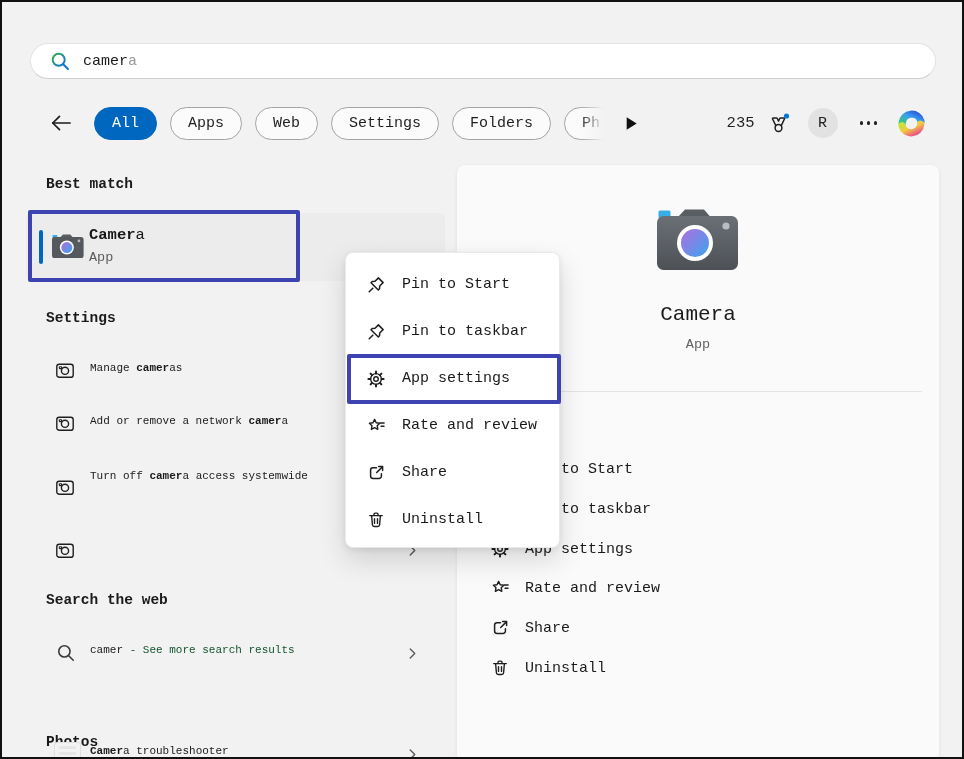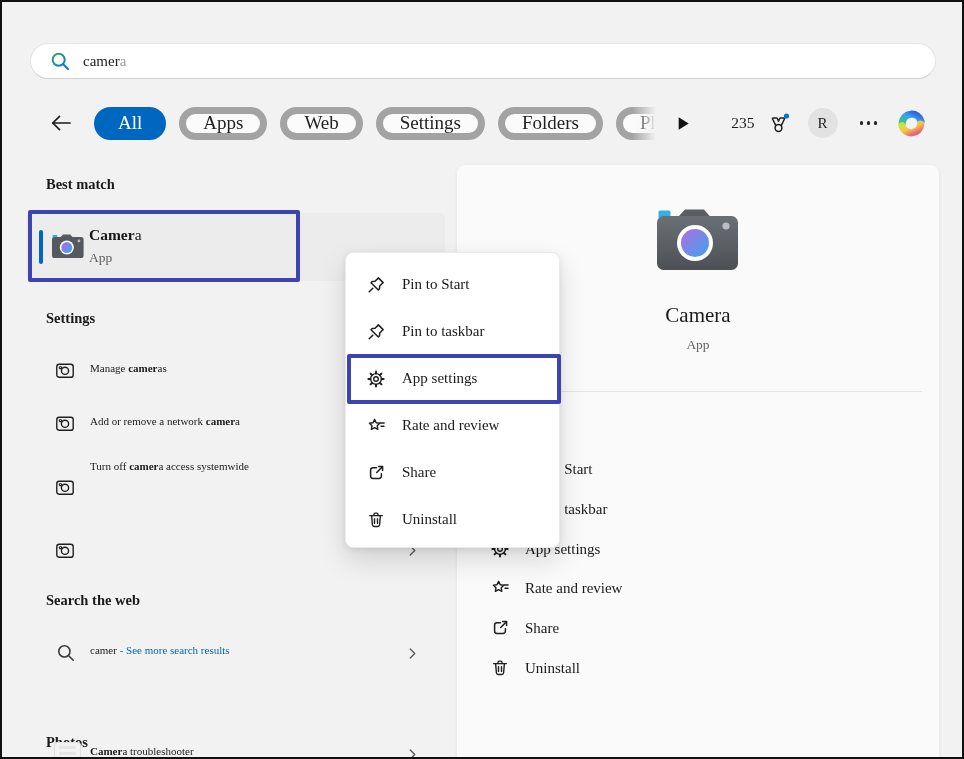--- a/index.html
+++ b/index.html
@@ -1,20 +1,20 @@
 <!DOCTYPE html>
 <html><head>
 <meta charset="utf-8">
 <style>
   * { margin:0; padding:0; box-sizing:border-box; }
   html,body { background:#888; }
   #screen {
     position:relative; width:964px; height:759px;
     border:2px solid #111; background:#f2f2f2; overflow:hidden;
-    font-family:Liberation Serif, serif;
+    font-family:Liberation Mono, monospace;
     color:#1b1b1b;
   }
   
   .searchbar{
     position:absolute; left:28px; top:41px; width:906px; height:36px;
     background:#fff; border:1px solid #e3e3e3; border-bottom-color:#cfcfcf;
     border-radius:18px; display:flex; align-items:center; padding-left:19px;
     font-size:15px;
   }
   .searchbar .txt-typed{ color:#1b1b1b; }
@@ -22,22 +22,22 @@
   .searchbar svg{ margin-right:12px; }
   
   .filterrow{
     position:absolute; left:0; top:102px; width:100%; height:38px;
     display:flex; align-items:center; padding:0 34px 0 46px;
   }
   .backbtn{ width:26px; height:26px; margin-right:20px; display:flex; align-items:center; justify-content:center; cursor:pointer; }
   .pill{
     height:33px; padding:0 17px; margin-right:13px;
     display:inline-flex; align-items:center; justify-content:center;
-    background:#fbfbfb; border:7px solid #a3a3a3; border-radius:17px;
-    font-size:19px; color:#1f1f1f; white-space:nowrap; cursor:pointer;
+    background:#fbfbfb; border:1px solid #a3a3a3; border-radius:17px;
+    font-size:15px; color:#1f1f1f; white-space:nowrap; cursor:pointer;
   }
   .pill.selected{ background:#0067c0; border-color:#0067c0; color:#fff; }
   .pill-clip{ position:relative; width:44px; height:33px; overflow:hidden; flex:none; }
   .pill-clip .pill{ position:absolute; left:0; top:0; width:84px; margin:0; justify-content:flex-start; }
   .pill-clip::after{ content:""; position:absolute; top:0; right:0; bottom:0; width:28px;
     background:linear-gradient(90deg, rgba(242,242,242,0), #f2f2f2 85%); }
   .playbtn{ margin-left:10px; width:24px; height:24px; display:flex; align-items:center; justify-content:center; cursor:pointer; }
   .counter{ margin-left:auto; font-size:15.5px; color:#1f1f1f; }
   .rewards{ margin-left:11px; position:relative; width:26px; height:26px; display:flex; align-items:center; justify-content:center; cursor:pointer; }
   .avatar{ margin-left:16px; width:30px; height:30px; border-radius:50%; background:#e2e2e2;
@@ -61,21 +61,21 @@
   
   .sechdr{ position:absolute; left:44px; font-size:14.5px; font-weight:700; color:#1a1a1a; }
   .bmrow{ position:absolute; left:24px; top:211px; width:419px; height:68px; background:#ececec; border-radius:6px; cursor:pointer; }
   .bmrow .accent{ position:absolute; left:13px; top:17px; width:3.5px; height:34px; border-radius:2px; background:#0067c0; }
   .bmrow .bmtitle{ position:absolute; left:63px; top:13px; font-size:15.5px; color:#161616; }
   .bmrow .bmsub{ position:absolute; left:63px; top:37px; font-size:13.5px; color:#5d5d5d; }
   .q{ font-weight:700; }
   .lrow-text{ position:absolute; left:88px; font-size:11px; color:#1a1a1a; }
   .licon{ position:absolute; color:#1f1f1f; }
   .chev{ position:absolute; left:403px; color:#5a5a5a; }
-  .hint{ color:#0369a1; }
+  .hint{ color:#14532d; }
   .winicon{ position:absolute; left:52px; width:27px; height:21px; background:#f3f3f3; border:1px solid #e0e0e0; border-radius:3px; }
   .winicon i{ display:block; height:3px; background:#e6e6e6; margin:3px 4px 0 4px; border-radius:1px; }
   
   .cmenu{
     position:absolute; left:343px; top:250px; width:215px; height:296px;
     background:#fff; border:1px solid #eaeaea; border-radius:8px;
     box-shadow:0 12px 28px rgba(0,0,0,.14), 0 2px 6px rgba(0,0,0,.08);
     padding-top:8px; z-index:20;
   }
   .cmi{ height:47px; display:flex; align-items:center; padding-left:20px; cursor:pointer; }
@@ -279,21 +279,21 @@
       <circle cx="11" cy="11.8" r="3.6"></circle>
       <rect x="5.3" y="7.7" width="2.3" height="1.9" rx="0.5" stroke-width="1.1"></rect>
   </svg>
   <div class="lrow-text" style="top:413px"><span>Add or remove a network </span><span class="q">camer</span><span>a</span></div>
 
   <svg class="licon" style="left:52px;top:474px" width="22" height="22" viewBox="0 0 22 22" fill="none" stroke="currentColor" stroke-width="1.4">
     <rect x="2.8" y="5.3" width="16.4" height="13" rx="2.4"></rect>
       <circle cx="11" cy="11.8" r="3.6"></circle>
       <rect x="5.3" y="7.7" width="2.3" height="1.9" rx="0.5" stroke-width="1.1"></rect>
   </svg>
-  <div class="lrow-text" style="top:453px;width:250px;line-height:22px"><span>Turn off </span><span class="q">camer</span><span>a access systemwide</span></div>
+  <div class="lrow-text" style="top:463px;width:250px;line-height:22px"><span>Turn off </span><span class="q">camer</span><span>a access systemwide</span></div>
 
   <svg class="licon" style="left:52px;top:537px" width="22" height="22" viewBox="0 0 22 22" fill="none" stroke="currentColor" stroke-width="1.4">
     <rect x="2.8" y="5.3" width="16.4" height="13" rx="2.4"></rect>
       <circle cx="11" cy="11.8" r="3.6"></circle>
       <rect x="5.3" y="7.7" width="2.3" height="1.9" rx="0.5" stroke-width="1.1"></rect>
   </svg>
   <svg class="chev" style="top:541px" width="15" height="15" viewBox="0 0 20 20" fill="none" stroke="currentColor" stroke-width="1.8" stroke-linecap="round" stroke-linejoin="round">
       <path d="M7 4l6 6-6 6"></path>
     </svg>
 

